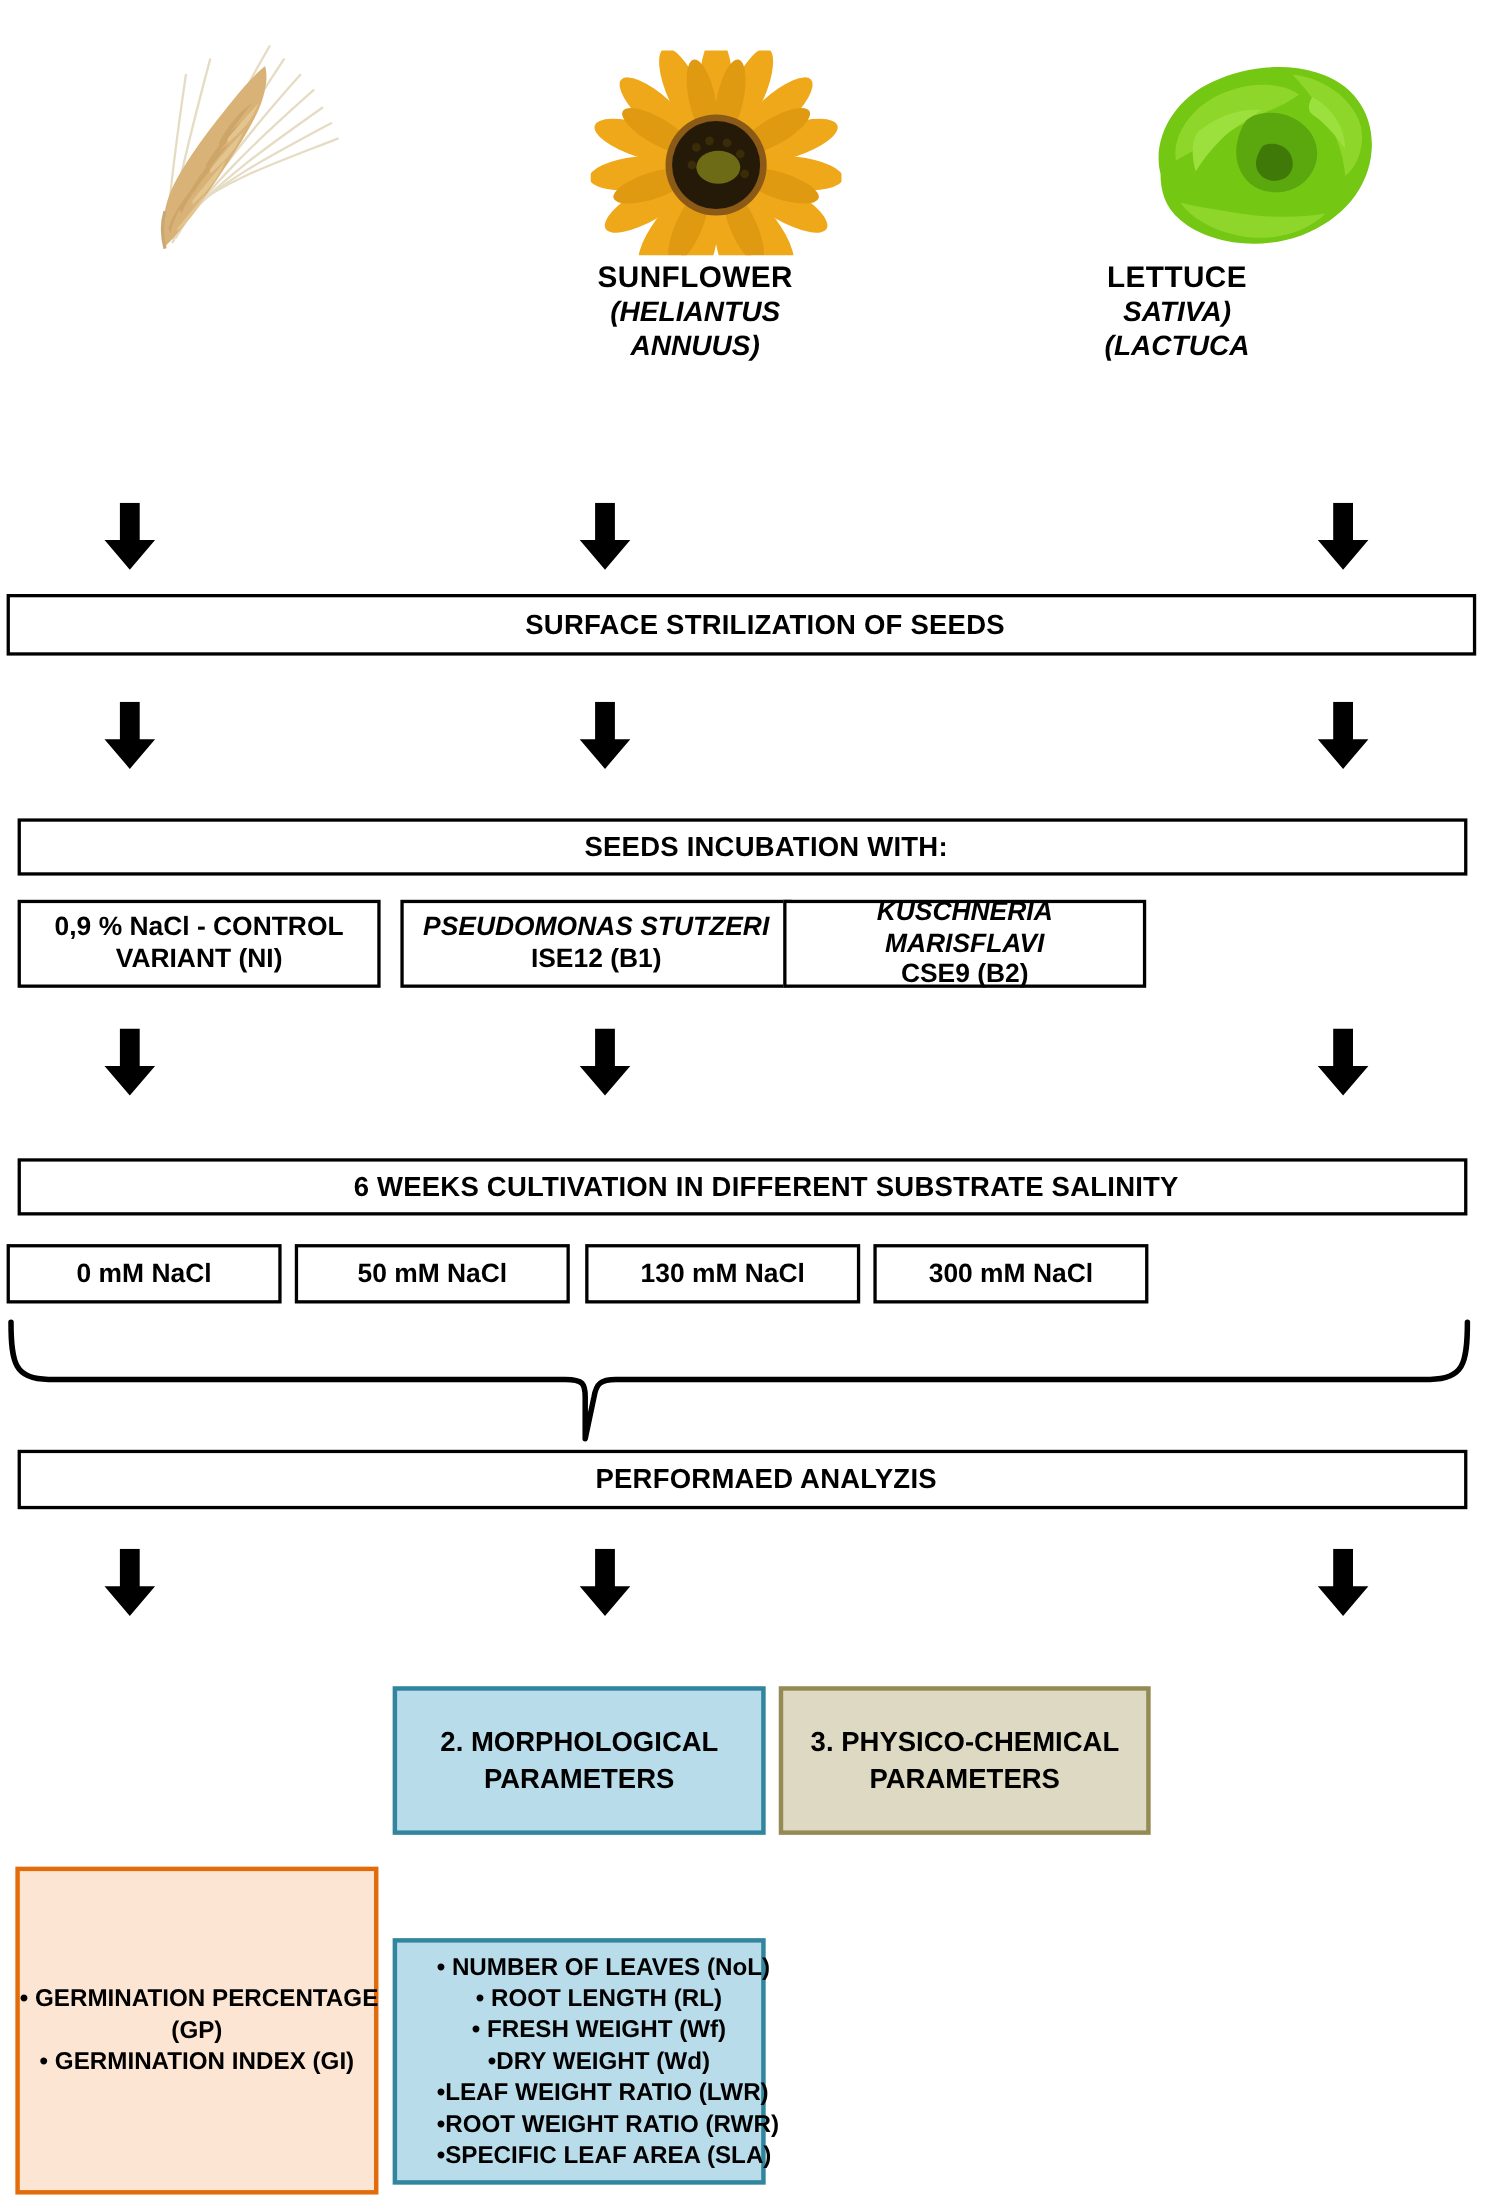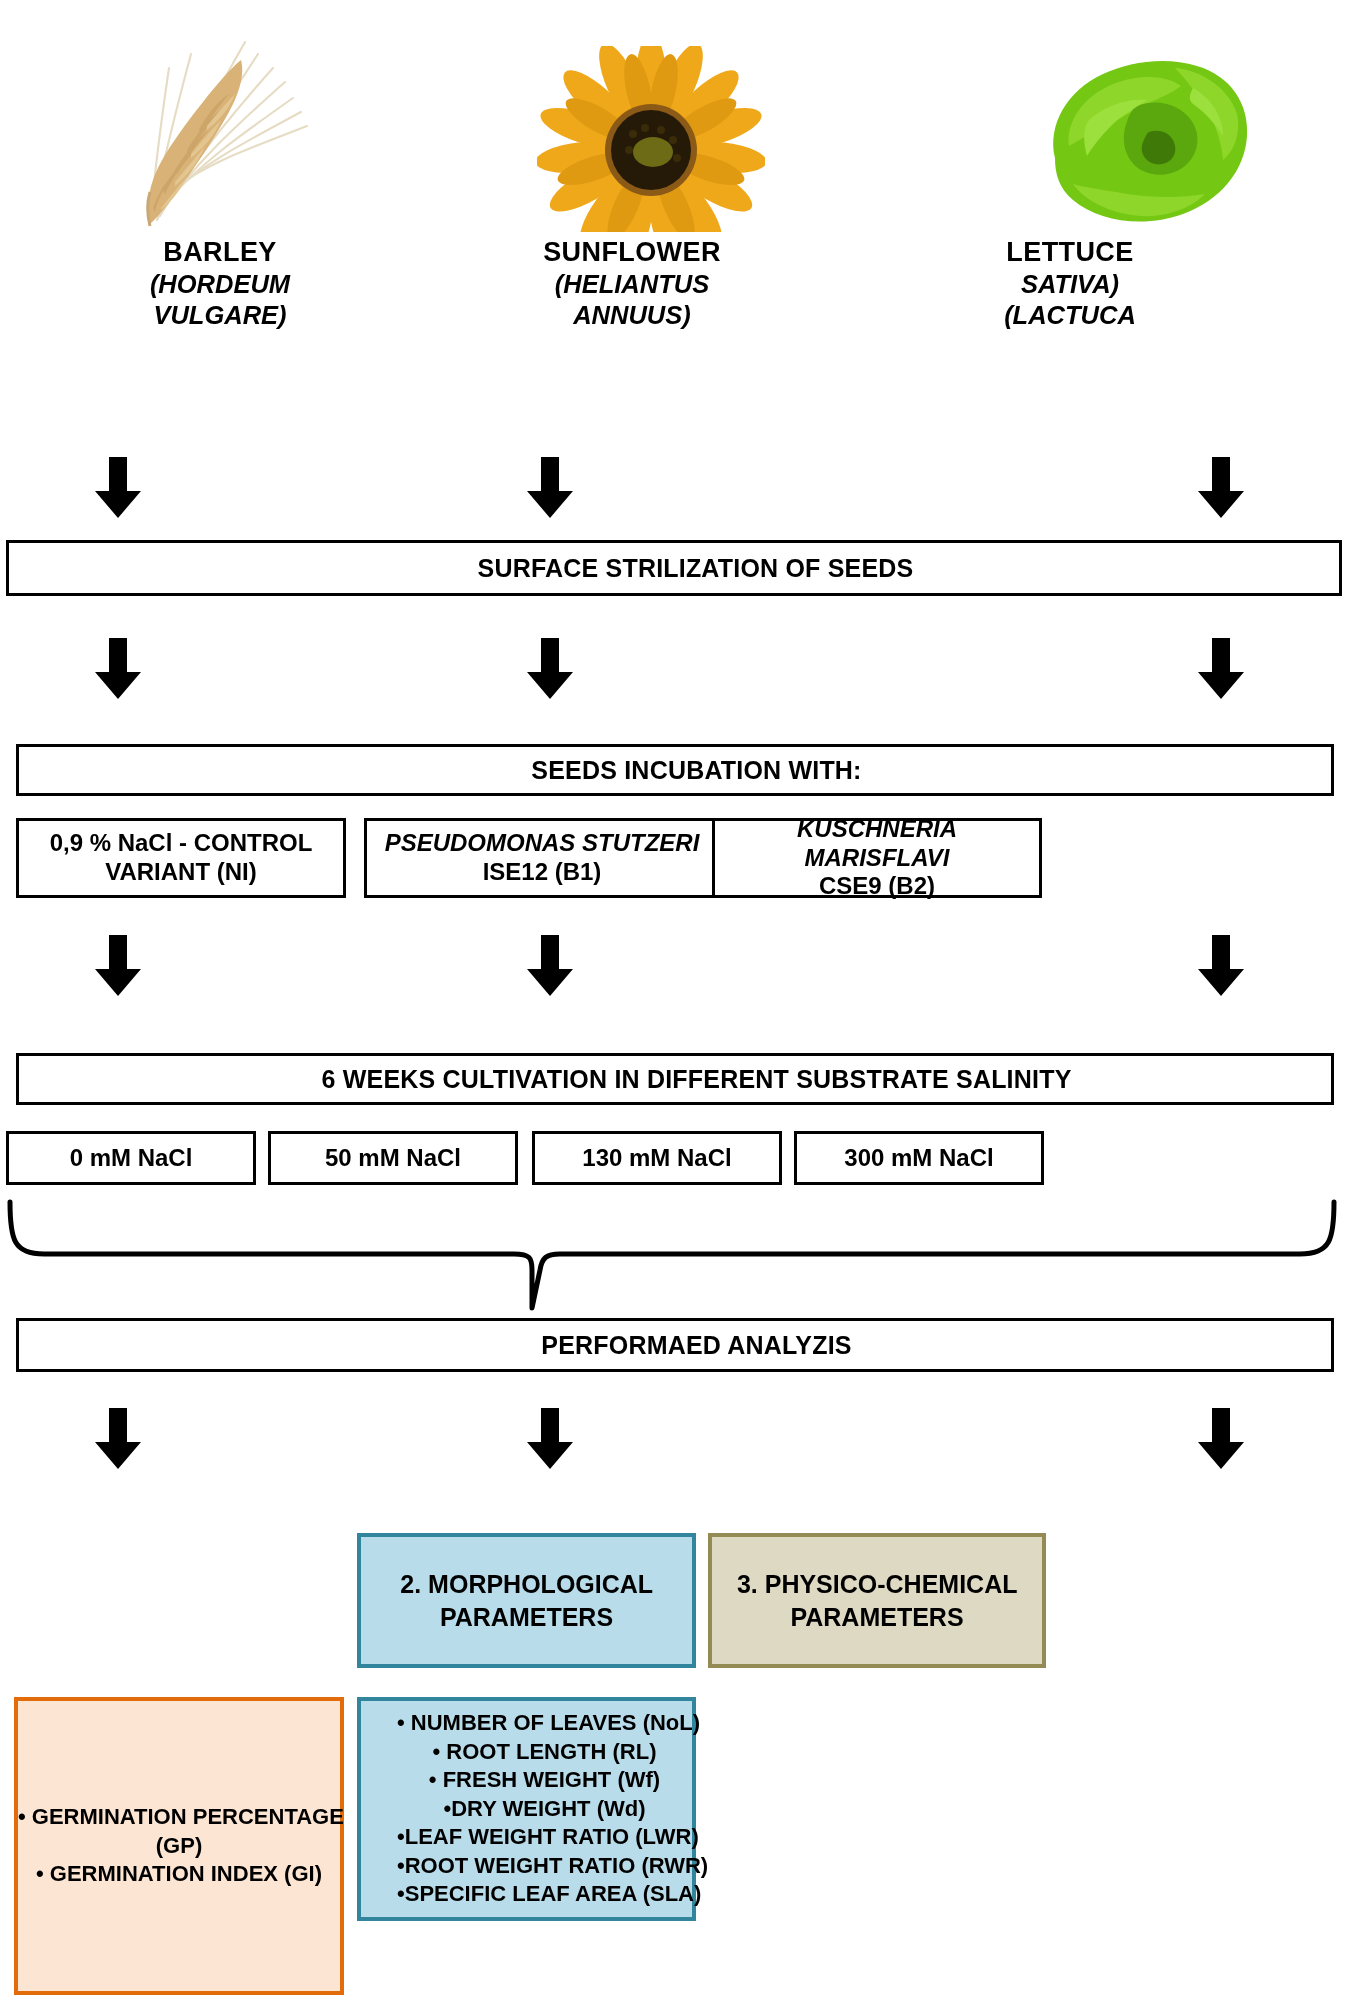--- a/index.html
+++ b/index.html
@@ -216,25 +216,20 @@
                  C58 114 58 100 64 92 Z"></path>
         <path d="M168 60 C186 70 198 88 198 108 C190 96 180 84 168 76 C162 71 166 64 168 60 Z"></path>
       </g>
       <g fill="#3f7a08">
         <path d="M124 104 C136 100 148 106 150 118 C152 130 142 138 130 136
                  C120 134 114 124 118 114 C120 109 122 105 124 104 Z"></path>
       </g>
     </svg>
   </div>
 
-  <div class="caption" style="left:20px;top:236px;width:400px;">
-    <span class="common">BARLEY</span>
-    <span class="latin">(HORDEUM</span>
-    <span class="latin">VULGARE)</span>
-  </div>
 
   <div class="caption" style="left:432px;top:236px;width:400px;">
     <span class="common">SUNFLOWER</span>
     <span class="latin">(HELIANTUS</span>
     <span class="latin">ANNUUS)</span>
   </div>
 
   <div class="caption" style="left:870px;top:236px;width:400px;">
     <span class="common">LETTUCE</span>
     <span class="latin">SATIVA)</span>
@@ -379,21 +374,21 @@
   </div>
 
   <div class="cbox list seeds-c" style="left:14px;top:1697px;width:330px;height:298px;">
     <span class="inner">
       <span class="li">• GERMINATION PERCENTAGE</span>
       <span class="li">(GP)</span>
       <span class="li">• GERMINATION INDEX (GI)</span>
     </span>
   </div>
 
-  <div class="cbox list morph-c" style="left:357px;top:1697px;width:339px;height:224px;padding-left:36px;">
+  <div class="cbox list morph-c" style="left:357px;top:1762px;width:339px;height:224px;padding-left:36px;">
     <span class="inner">
       <span class="li">• NUMBER OF LEAVES (NoL)</span>
       <span class="li">• ROOT LENGTH (RL)</span>
       <span class="li">• FRESH WEIGHT (Wf)</span>
       <span class="li">•DRY WEIGHT (Wd)</span>
       <span class="li">•LEAF WEIGHT RATIO (LWR)</span>
       <span class="li">•ROOT WEIGHT RATIO (RWR)</span>
       <span class="li">•SPECIFIC LEAF AREA (SLA)</span>
     </span>
   </div>

